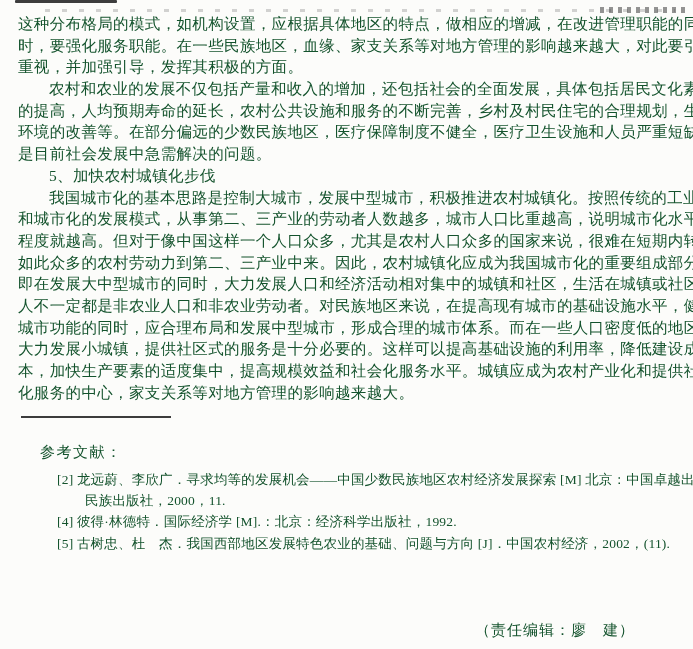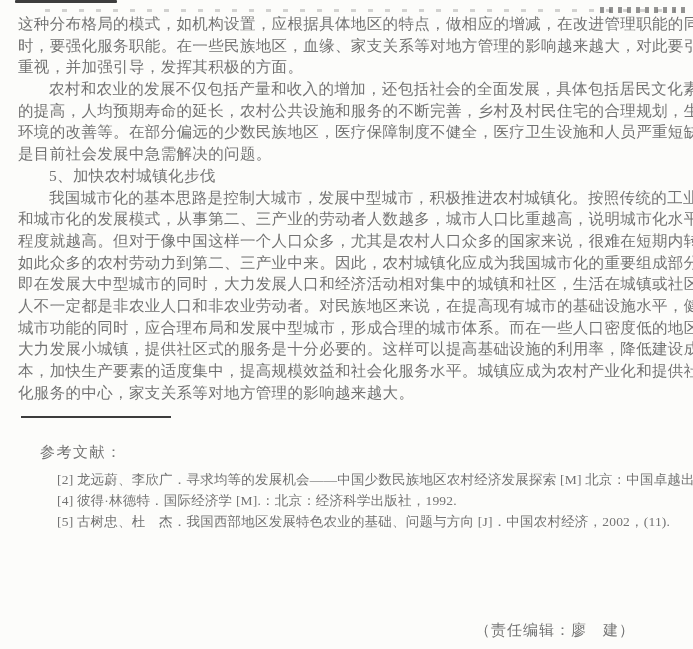--- a/index.html
+++ b/index.html
@@ -1,21 +1,21 @@
 <!DOCTYPE html>
 <html><head>
 <meta charset="utf-8">
 <style>
   html,body{margin:0;padding:0;background:#e8e8e8;}
   .page{
     position:relative;
     width:693px;height:649px;
     background:#fcfcfa;
     font-family:"Liberation Serif","DejaVu Serif",serif;
-    color:#737373;
+    color:#14532d;
     overflow:hidden;
     box-sizing:border-box;
   }
   
   .art-bar{position:absolute;left:15px;top:0;width:102px;height:3px;background:#3d3d3d;border-radius:1px;}
   .art-strip{position:absolute;left:45px;top:9px;width:630px;height:3px;
     background:repeating-linear-gradient(90deg, rgba(110,110,110,.30) 0 5px, transparent 5px 17px);}
   .art-strip2{position:absolute;left:600px;top:7px;width:88px;height:6px;
     background:repeating-linear-gradient(90deg, rgba(60,60,60,.55) 0 4px, transparent 4px 9px);}
 
@@ -75,19 +75,20 @@
       <div class="body-line">本，加快生产要素的适度集中，提高规模效益和社会化服务水平。城镇应成为农村产业化和提供社会</div>
       <div class="body-line">化服务的中心，家支关系等对地方管理的影响越来越大。</div>
     </div>
 
   <div class="footnote-rule"></div>
 
   <div class="ref-heading">参考文献：</div>
 
   <div class="refs-block">
       <div class="ref-line">[2] 龙远蔚、李欣广．寻求均等的发展机会——中国少数民族地区农村经济发展探索 [M] 北京：中国卓越出版</div>
+      <div class="ref-line cont">民族出版社，2000，11.</div>
       <div class="ref-line">[4] 彼得·林德特．国际经济学 [M].：北京：经济科学出版社，1992.</div>
       <div class="ref-line">[5] 古树忠、杜　杰．我国西部地区发展特色农业的基础、问题与方向 [J]．中国农村经济，2002，(11).</div>
     </div>
 
   <div class="editor-credit">（责任编辑：廖　建）</div>
 
 </div>
 
 </body></html>

